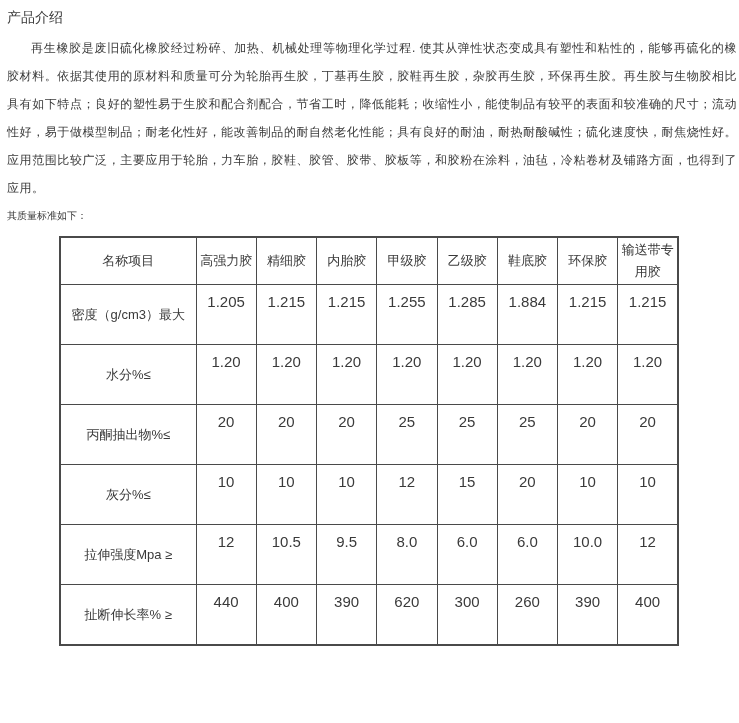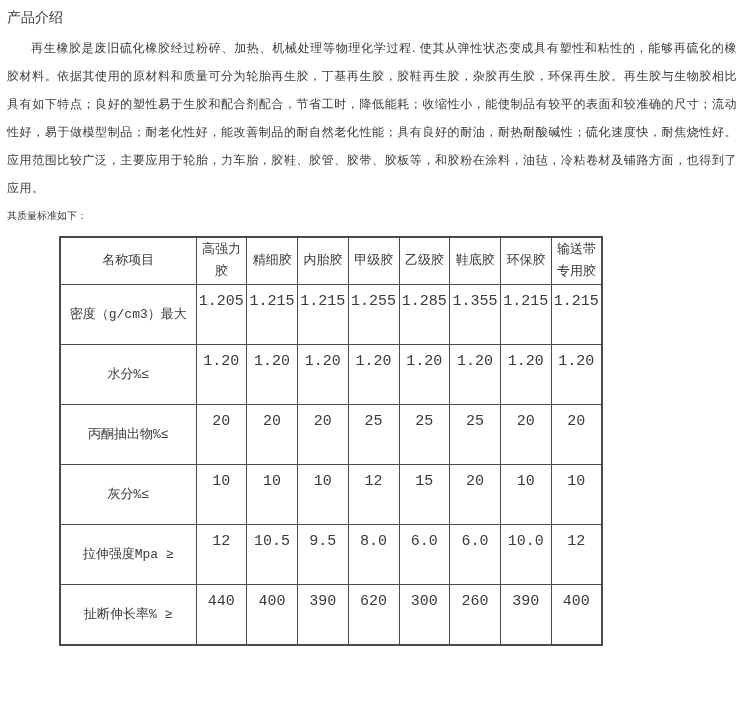--- a/index.html
+++ b/index.html
@@ -3,22 +3,22 @@
 <meta charset="utf-8">
 <style>
   html,body { margin:0; padding:0; background:#ffffff; }
   body { width:739px; height:723px; overflow:hidden;
          font-family:"Liberation Sans","DejaVu Sans",sans-serif; color:#3a3a3a; }
   .page { padding:8px 0 0 7px; }
   .doc-title { font-size:14px; line-height:18px; margin:0 0 8px 0; }
   .intro { width:730px; font-size:12px; line-height:28px; margin:0;
            text-align:justify; text-indent:2em; letter-spacing:0.5px; }
   .standards-label { font-size:10px; line-height:28px; }
-  table.quality { border-collapse:collapse; table-layout:fixed; width:544px;
-                  margin:6px 0 0 52px; border:2px solid #4a4a4a;font-family:Liberation Mono, monospace; }
+  table.quality { border-collapse:collapse; table-layout:fixed; width:620px;
+                  margin:6px 0 0 52px; border:2px solid #4a4a4a; }
   th, td { border:1px solid #4a4a4a; text-align:center; font-weight:normal;
            padding:0; overflow:hidden; }
   th { height:46px; font-size:13px; vertical-align:middle; line-height:22px; padding:0 3px; }
   td.rowlabel { height:51px; font-size:13px; vertical-align:middle;
                 line-height:26px; padding:0 5px; }
   td.val { height:51px; font-size:15px; vertical-align:top; padding-top:8px; }
 </style>
 </head>
 <body>
 
@@ -54,21 +54,21 @@
         <th>环保胶</th>
         <th>输送带专用胶</th>
       </tr>
       <tr>
         <td class="rowlabel">密度（g/cm3）最大</td>
         <td class="val">1.205</td>
         <td class="val">1.215</td>
         <td class="val">1.215</td>
         <td class="val">1.255</td>
         <td class="val">1.285</td>
-        <td class="val">1.355</td>
+        <td class="val">1.884</td>
         <td class="val">1.215</td>
         <td class="val">1.215</td>
       </tr>
       <tr>
         <td class="rowlabel">水分%≤</td>
         <td class="val">1.20</td>
         <td class="val">1.20</td>
         <td class="val">1.20</td>
         <td class="val">1.20</td>
         <td class="val">1.20</td>

